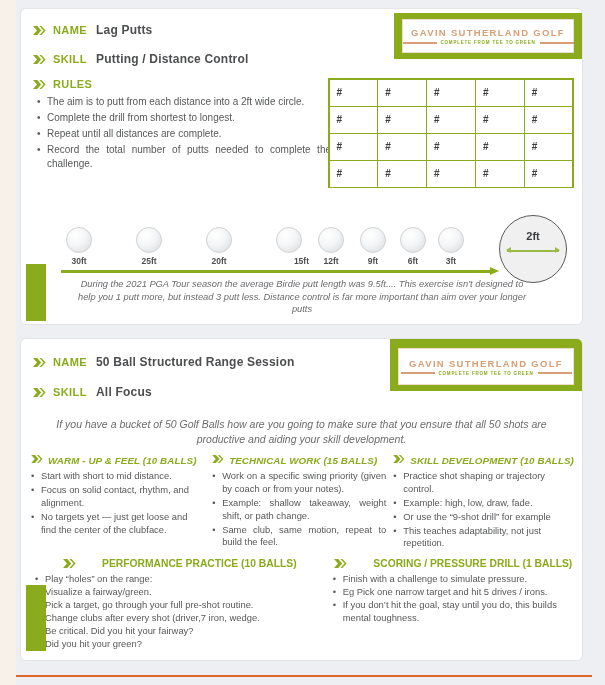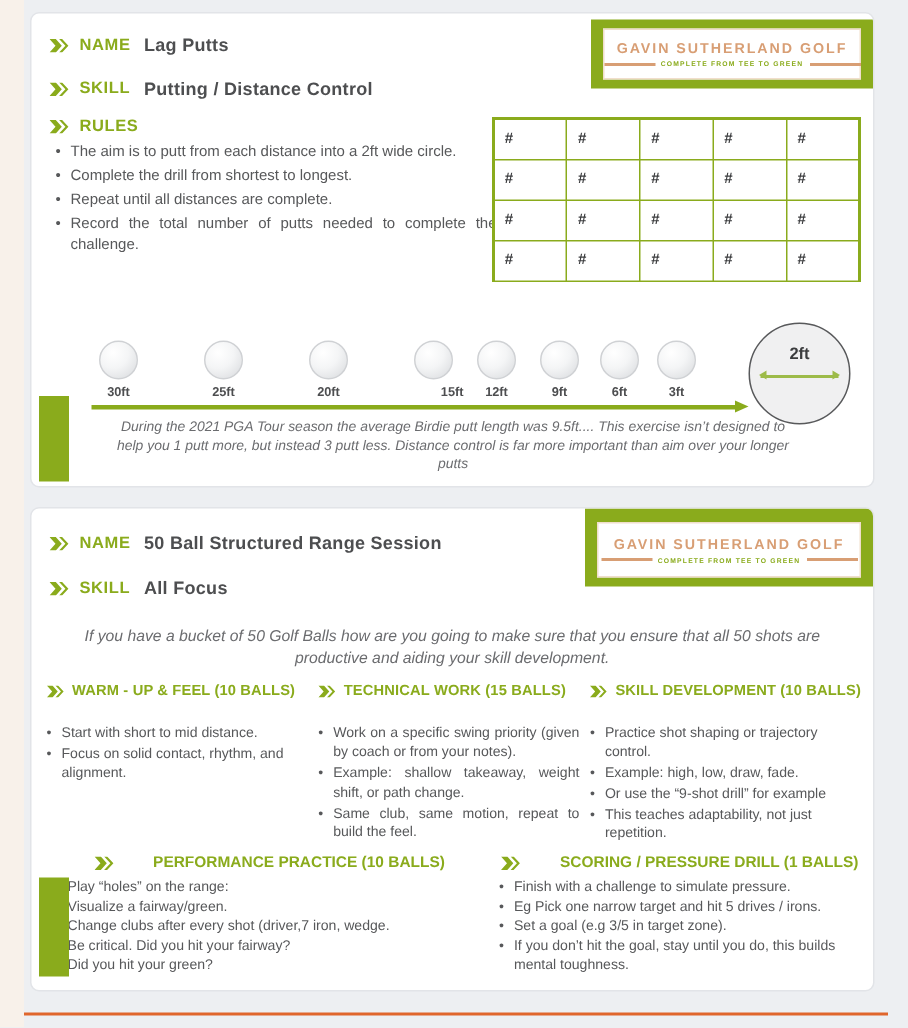--- a/index.html
+++ b/index.html
@@ -74,21 +74,21 @@
   .caption{position:absolute;top:269px;left:50px;width:462px;text-align:center;
     font-size:9.3px;font-style:italic;color:#6B6C6F;line-height:1.35;}
   .green-rect{position:absolute;background:#8AAB1C;width:20px;}
   #card1 .green-rect{left:5px;bottom:3px;height:57px;}
   #card2 .green-rect{left:5px;bottom:9px;height:66px;}
   
   .intro{margin:4px auto 0;width:505px;text-align:center;
     font-size:10.5px;font-style:italic;color:#6B6C6F;line-height:1.4;}
   .columns{display:flex;margin:9px 8px 0 10px;gap:7px;}
   .col{flex:1;}
-  .col-header{display:flex;align-items:center;gap:5px;margin-bottom:16px;}
+  .col-header{display:flex;align-items:flex-start;gap:5px;margin-bottom:4px;font-style:italic;}
   .col-header .col-title{font-size:9.8px;font-weight:bold;color:#8AAB1C;letter-spacing:.1px;white-space:nowrap;}
   .col .bullets{font-size:9.4px;line-height:1.36;}
   .col .bullets li{margin-bottom:1px;}
   .col-justify .bullets{text-align:justify;}
   .bottom-row{display:flex;margin:7px 8px 0 14px;}
   .bottom-sec-left{width:300px;}
   .bottom-sec-right{width:250px;margin-left:8px;}
   .sec-header{display:flex;align-items:center;gap:6px;justify-content:center;margin-bottom:4px;}
   .sec-header .col-title{font-size:10.3px;font-weight:bold;color:#8AAB1C;white-space:nowrap;padding-left:20px;}
   .bottom-row .bullets{font-size:9.4px;line-height:1.38;}
@@ -248,20 +248,21 @@
           <svg width="12" height="8" viewBox="0 0 13 9">
               <path d="M0 0 L4.2 0 L8.2 4.5 L4.2 9 L0 9 L4 4.5 Z" fill="#8AAB1C"></path>
               <path d="M6.4 0 L8.4 0 L12.6 4.5 L8.4 9 L6.4 9 L10.6 4.5 Z" fill="#8AAB1C"></path>
             </svg>
         </span>
         <span class="col-title">WARM - UP &amp; FEEL (10 BALLS)</span>
       </div>
       <ul class="bullets">
         <li>Start with short to mid distance.</li>
         <li>Focus on solid contact, rhythm, and alignment.</li>
+        <li>No targets yet — just get loose and find the center of the clubface.</li>
       </ul>
     </div>
 
     <div class="col col-justify">
       <div class="col-header">
         <span class="arrow-icon">
           <svg width="12" height="8" viewBox="0 0 13 9">
               <path d="M0 0 L4.2 0 L8.2 4.5 L4.2 9 L0 9 L4 4.5 Z" fill="#8AAB1C"></path>
               <path d="M6.4 0 L8.4 0 L12.6 4.5 L8.4 9 L6.4 9 L10.6 4.5 Z" fill="#8AAB1C"></path>
             </svg>
@@ -301,40 +302,40 @@
           <svg width="13" height="9" viewBox="0 0 13 9">
               <path d="M0 0 L4.2 0 L8.2 4.5 L4.2 9 L0 9 L4 4.5 Z" fill="#8AAB1C"></path>
               <path d="M6.4 0 L8.4 0 L12.6 4.5 L8.4 9 L6.4 9 L10.6 4.5 Z" fill="#8AAB1C"></path>
             </svg>
         </span>
         <span class="col-title">PERFORMANCE PRACTICE (10 BALLS)</span>
       </div>
       <ul class="bullets">
         <li>Play “holes” on the range:</li>
         <li>Visualize a fairway/green.</li>
+        <li>Pick a target, go through your full pre-shot routine.</li>
         <li>Change clubs after every shot (driver,7 iron, wedge.</li>
         <li>Be critical. Did you hit your fairway?</li>
         <li>Did you hit your green?</li>
       </ul>
     </div>
 
     <div class="bottom-sec-right">
       <div class="sec-header">
         <span class="arrow-icon">
           <svg width="13" height="9" viewBox="0 0 13 9">
               <path d="M0 0 L4.2 0 L8.2 4.5 L4.2 9 L0 9 L4 4.5 Z" fill="#8AAB1C"></path>
               <path d="M6.4 0 L8.4 0 L12.6 4.5 L8.4 9 L6.4 9 L10.6 4.5 Z" fill="#8AAB1C"></path>
             </svg>
         </span>
         <span class="col-title">SCORING / PRESSURE DRILL (1 BALLS)</span>
       </div>
       <ul class="bullets">
         <li>Finish with a challenge to simulate pressure.</li>
         <li>Eg Pick one narrow target and hit 5 drives / irons.</li>
-        <li>Set a goal (e.g 3/5 in target zone).</li>
         <li>If you don’t hit the goal, stay until you do, this builds mental toughness.</li>
       </ul>
     </div>
   </div>
 
   <div class="green-rect"></div>
 </div>
 
 <div class="orange-line"></div>
 

